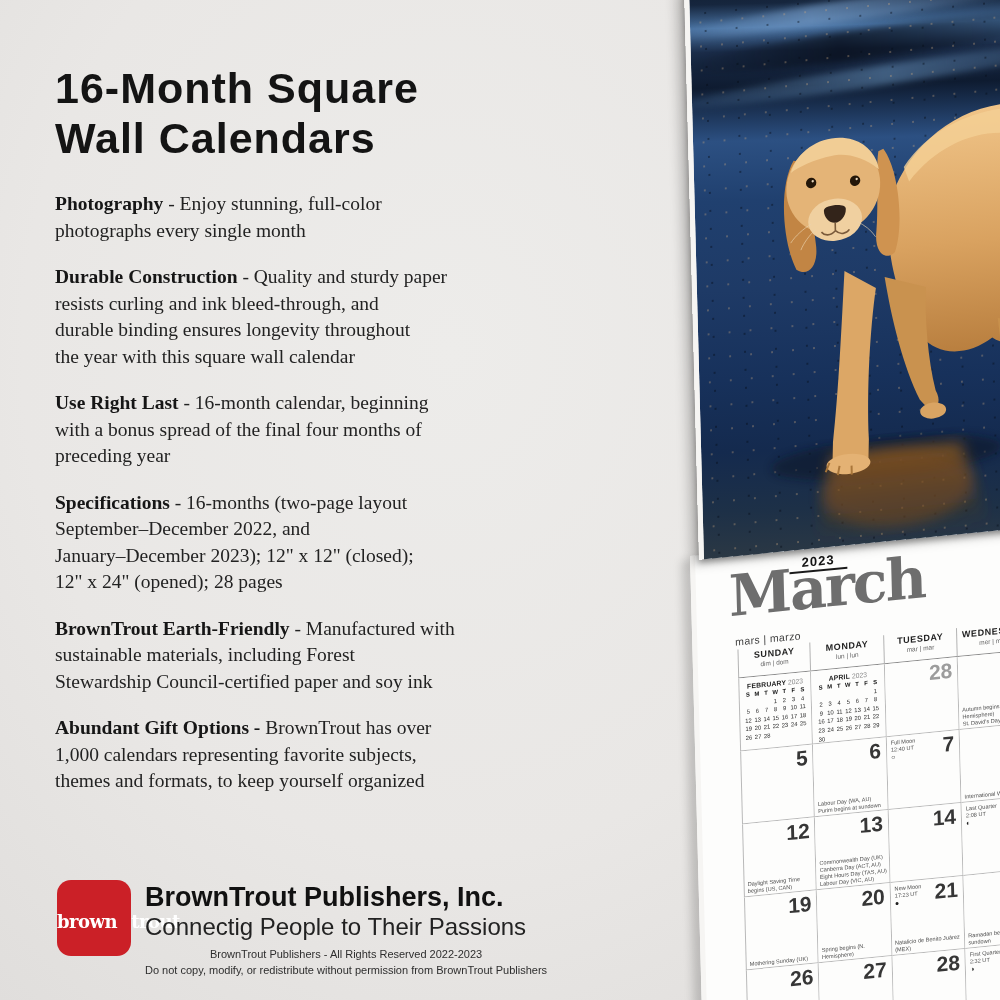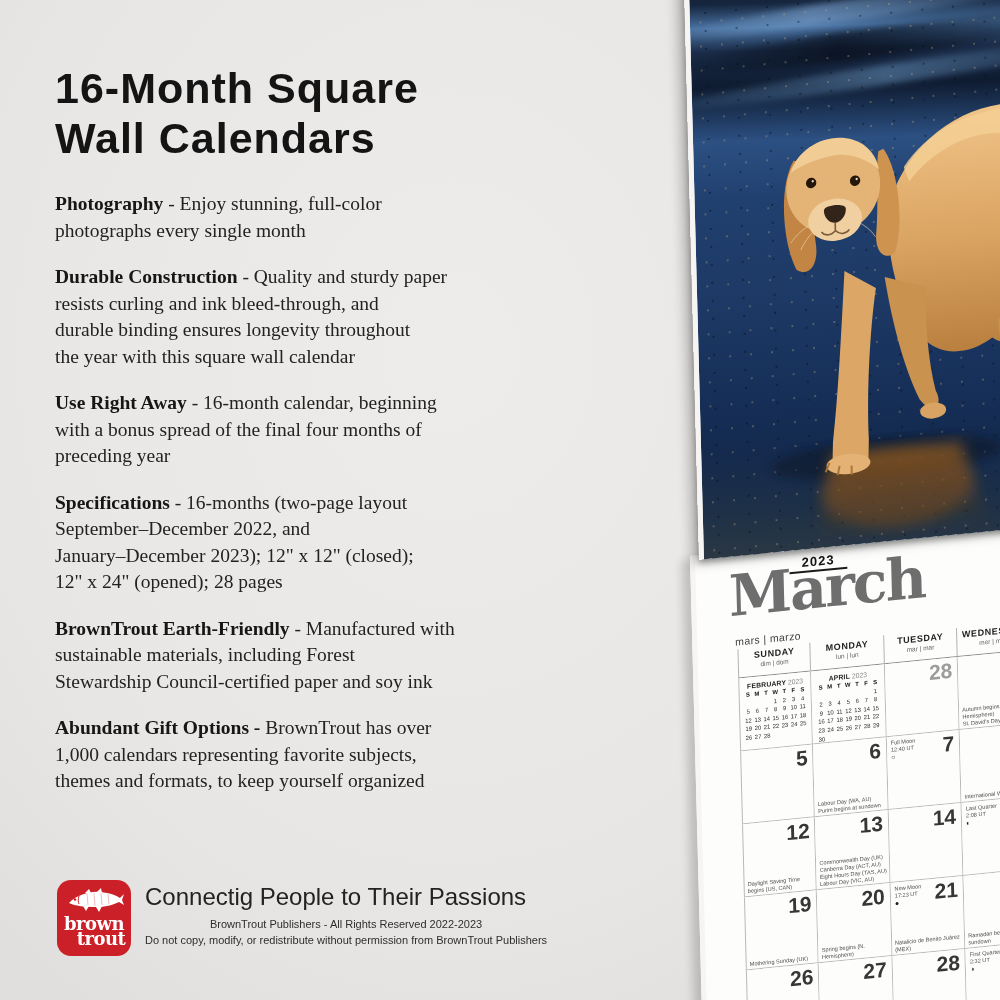--- a/index.html
+++ b/index.html
@@ -11,21 +11,21 @@
   .left-panel{position:absolute;left:55px;top:52px;width:600px;}
   .page-title{font-size:43px;font-weight:700;line-height:50px;letter-spacing:1px;
     color:#141414;white-space:pre-line;margin:11px 0 28px 0;}
   .feature{font-size:19.5px;line-height:26.5px;margin:0 0 20px 0;color:#222;font-family:Liberation Serif, serif;}
   .feature .feature-text{white-space:pre-line;font-weight:400;}
   .feature strong{font-weight:700;color:#161616;}
 
   
   .publisher-footer{position:absolute;left:57px;top:880px;width:600px;display:flex;}
   .bt-logo{width:74px;height:76px;background:#cb2027;border-radius:14px;flex:0 0 auto;
-    display:flex;flex-direction:column;align-items:center;justify-content:flex-start;
+    display:flex;flex-direction:row;align-items:center;justify-content:flex-start;
     padding-top:6px;box-sizing:border-box;}
   .bt-logo .logo-word{font-family:"DejaVu Serif", serif;font-weight:700;color:#fff;
     font-size:18px;line-height:15px;letter-spacing:-0.5px;}
   .bt-logo .logo-word.w2{margin-left:14px;}
   .footer-text{margin-left:14px;padding-top:2px;}
   .publisher-name{font-size:27px;font-weight:700;color:#111;line-height:30px;}
   .publisher-tagline{font-size:24px;color:#222;line-height:26px;margin-top:2px;}
   .fineprint{font-size:11px;color:#2e2e2e;line-height:16px;margin-top:6px;text-align:center;}
 
   
@@ -93,21 +93,21 @@
   <div class="left-panel">
     <h1 class="page-title">16-Month Square
 Wall Calendars</h1>
     <div id="feature-list">
         <p class="feature"><strong>Photography</strong><span class="feature-text"> - Enjoy stunning, full-color
 photographs every single month</span></p>
         <p class="feature"><strong>Durable Construction</strong><span class="feature-text"> - Quality and sturdy paper
 resists curling and ink bleed-through, and
 durable binding ensures longevity throughout
 the year with this square wall calendar</span></p>
-        <p class="feature"><strong>Use Right Away</strong><span class="feature-text"> - 16-month calendar, beginning
+        <p class="feature"><strong>Use Right Last</strong><span class="feature-text"> - 16-month calendar, beginning
 with a bonus spread of the final four months of
 preceding year</span></p>
         <p class="feature"><strong>Specifications</strong><span class="feature-text"> - 16-months (two-page layout
 September–December 2022, and
 January–December 2023); 12" x 12" (closed);
 12" x 24" (opened); 28 pages</span></p>
         <p class="feature"><strong>BrownTrout Earth-Friendly</strong><span class="feature-text"> - Manufactured with
 sustainable materials, including Forest
 Stewardship Council-certified paper and soy ink</span></p>
         <p class="feature"><strong>Abundant Gift Options -</strong><span class="feature-text"> BrownTrout has over
@@ -123,20 +123,21 @@
         <path d="M22,7 L26,3 L28,7 Z M34,6 L38,2 L39,7 Z" fill="#ffffff"></path>
         <path d="M20,20 L23,25 L26,20 Z M33,21 L36,26 L39,20 Z" fill="#ffffff"></path>
         <circle cx="12" cy="13.5" r="1.3" fill="#cb2027"></circle>
         <path d="M16,10 C15,13 15,16 16,18" stroke="#cb2027" stroke-width="1" fill="none"></path>
         <path d="M24,8 L25,19 M31,7 L32,20 M38,7 L39,19 M45,8 L46,18" stroke="#e6a0a4" stroke-width="0.7" fill="none"></path>
       </svg>
       <div class="logo-word w1">brown</div>
       <div class="logo-word w2">trout</div>
     </div>
     <div class="footer-text">
+      <div class="publisher-name">BrownTrout Publishers, Inc.</div>
       <div class="publisher-tagline">Connectig People to Their Passions</div>
       <div class="fineprint">
         <div>BrownTrout Publishers - All Rights Reserved 2022-2023</div>
         <div>Do not copy, modify, or redistribute without permission from BrownTrout Publishers</div>
       </div>
     </div>
   </div>
 
   <div class="photo-page">
     <div class="streak s1"></div>

